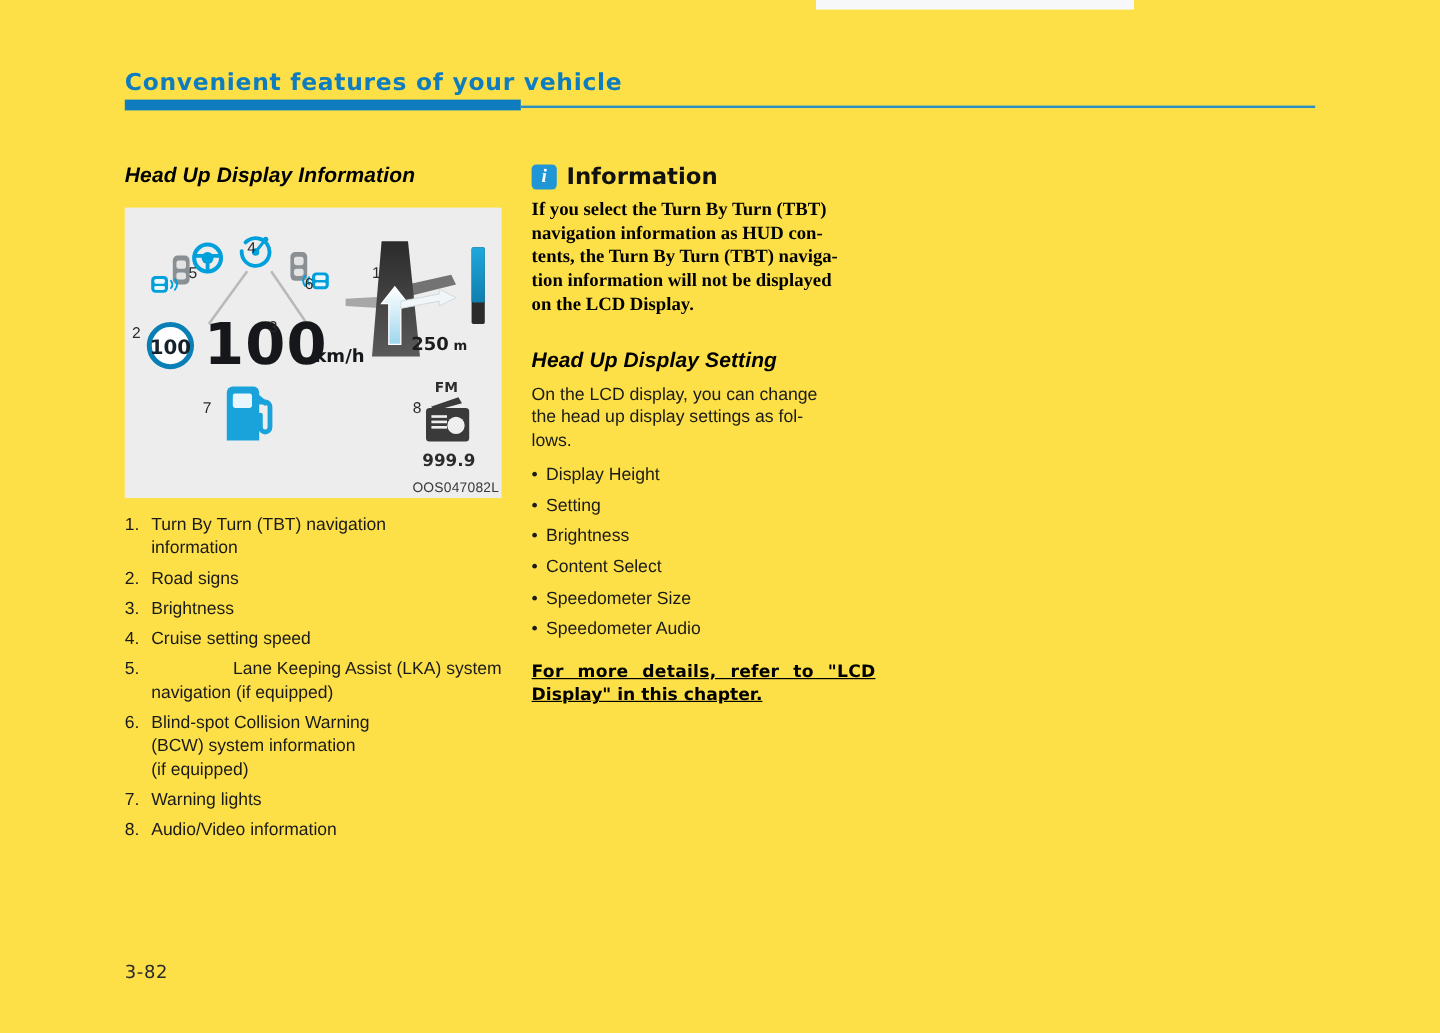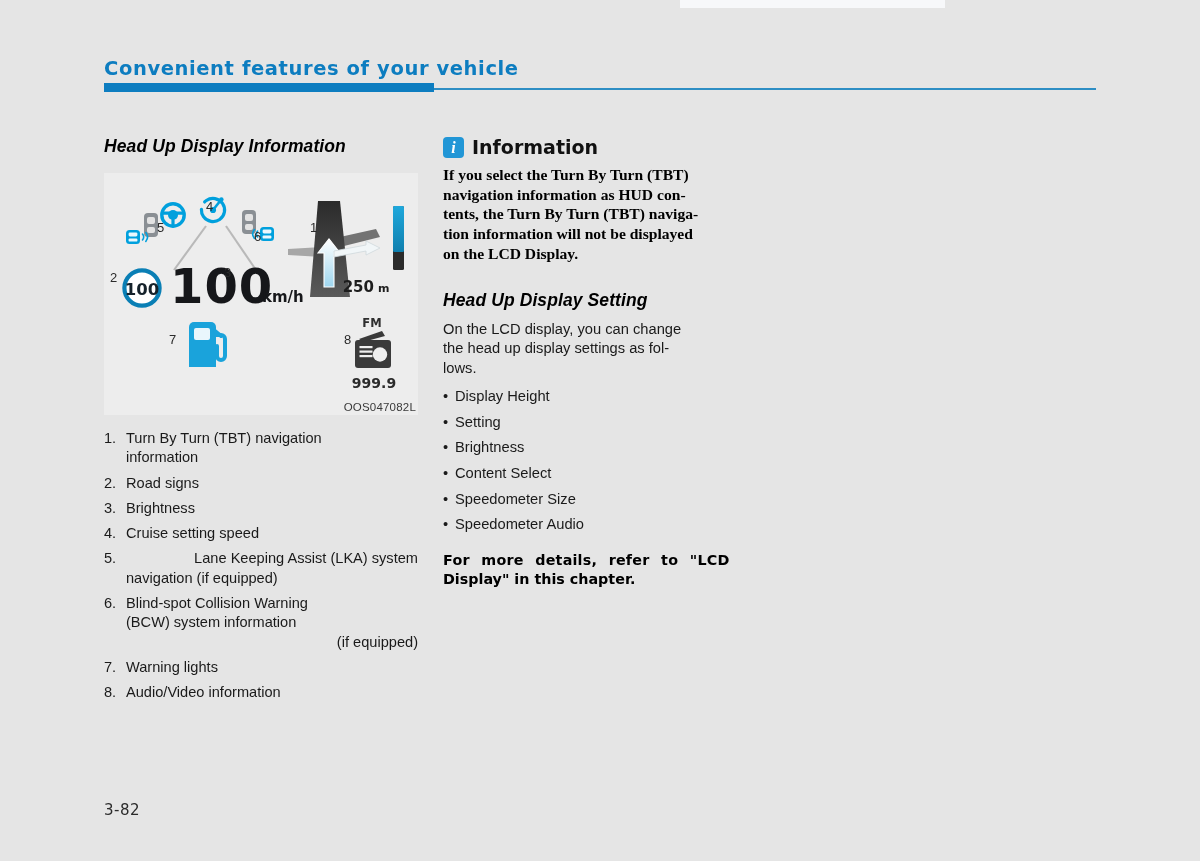--- a/index.html
+++ b/index.html
@@ -10,21 +10,21 @@
   body {
     width: 1200px;
     height: 861px;
     position: relative;
     font-family: "Liberation Sans", sans-serif;
     overflow: hidden;
   }
   .page {
     position: absolute;
     inset: 0;
-    background: #e5e5e5;
+    background: #fde047;
   }
   
   .top-band {
     position: absolute;
     left: 680px; top: 0px;
     width: 265px; height: 8px;
     background: #f7f8fa;
   }
   
   .header-title {
@@ -177,21 +177,21 @@
     left: 0; top: 0;
   }
   .bold-note {
     font-family: "DejaVu Sans", sans-serif;
     font-weight: bold;
     font-size: 14.3px;
     line-height: 19.6px;
     color: #000;
     margin-top: 5px;
   }
-  .bold-note span { display: block; }
+  .bold-note span { display: block; text-decoration: underline; }
   .bn1 { letter-spacing: 0.2px; word-spacing: 6.5px; }
 
   
   .folio {
     position: absolute;
     left: 104px; top: 801px;
     font-size: 15px;
     color: #2b2b2b;
     font-family: "DejaVu Sans", sans-serif;
     letter-spacing: 0.5px;
@@ -365,21 +365,21 @@
       </li>
       <li>
         <span class="marker">5.</span>
         <span style="display:block;text-align:right;">Lane Keeping Assist (LKA) system</span>
         <span style="display:block;">navigation (if equipped)</span>
       </li>
       <li>
         <span class="marker">6.</span>
         <span style="display:block;">Blind-spot Collision Warning</span>
         <span style="display:block;">(BCW) system information</span>
-        <span style="display:block;text-align:right;">(if equipped)</span>
+        <span style="display:block;">(if equipped)</span>
       </li>
       <li>
         <span class="marker">7.</span>
         <span>Warning lights</span>
       </li>
       <li>
         <span class="marker">8.</span>
         <span>Audio/Video information</span>
       </li>
     </ul>

